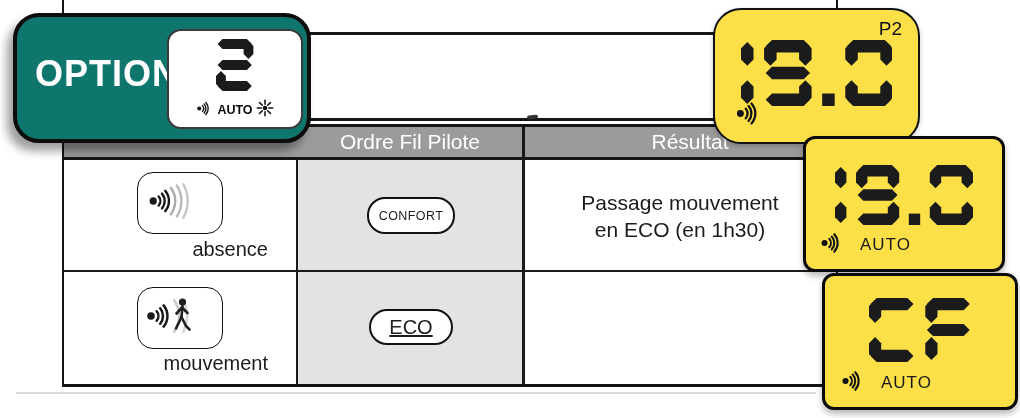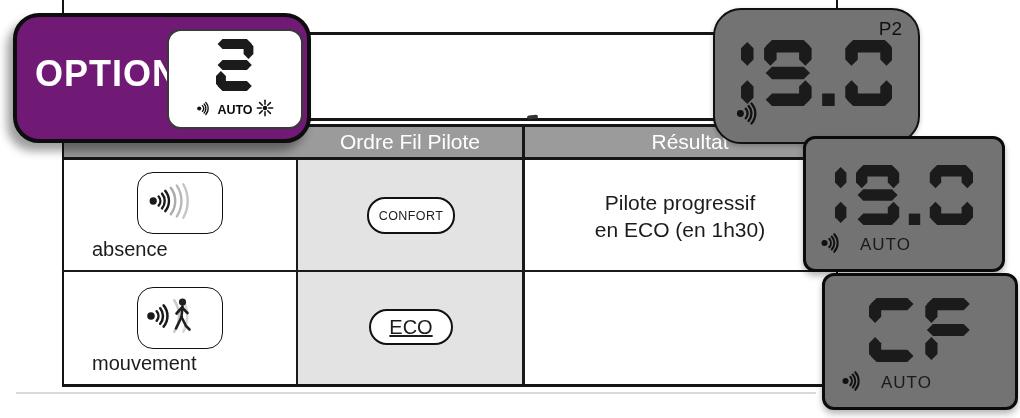--- a/index.html
+++ b/index.html
@@ -26,44 +26,44 @@
   .col2-bg { position:absolute; left:297px; top:160px; width:226px; height:224px; background:#e3e3e3; z-index:0; }
   .grid-v1 { position:absolute; left:296px; top:160px; width:2px;  height:227px; background:#1a1a1a; z-index:2; }
   .grid-v2 { position:absolute; left:522px; top:160px; width:3px;  height:227px; background:#1a1a1a; z-index:2; }
   .grid-hmid { position:absolute; left:62px; top:270px; width:776px; height:2px; background:#1a1a1a; z-index:2; }
   .grid-hbot { position:absolute; left:62px; top:384px; width:776px; height:3px; background:#141414; z-index:2; }
   .bottom-shadow { position:absolute; left:16px; top:392px; width:800px; height:2px; background:#d9d9d9; z-index:0; }
 
   
   .icon-box { position:absolute; left:137px; width:86px; height:62px; background:#fff;
     border:1.8px solid #111; border-radius:16px; z-index:3; display:flex; align-items:center; justify-content:center; }
-  .sensor-label { position:absolute; left:92px; width:176px; text-align:left; font-size:20px; color:#1c1c1c; z-index:3; }
+  .sensor-label { position:absolute; left:92px; width:176px; text-align:right; font-size:20px; color:#1c1c1c; z-index:3; }
 
   
   .pill { position:absolute; background:#fff; border:2.2px solid #111; border-radius:18px;
     display:flex; align-items:center; justify-content:center; color:#1c1c1c; z-index:3; }
   .pill-confort { left:367px; top:197px; width:88px; height:37px; font-size:12.5px; letter-spacing:.4px; }
   .pill-eco     { left:369px; top:309px; width:84px; height:36px; font-size:20px;text-decoration:underline; }
 
   .result-text { position:absolute; text-align:center; font-size:21px; line-height:27px; color:#1c1c1c; z-index:3; }
 
   
   .option-badge { position:absolute; left:13px; top:13px; width:298px; height:130px;
-    background:#701a75; border:4px solid #0d0d0d; border-radius:26px;
+    background:#0f766e; border:4px solid #0d0d0d; border-radius:26px;
     box-shadow:-6px 8px 10px rgba(0,0,0,.38); z-index:40; }
   .option-label { position:absolute; left:18px; top:36px; font-size:36px; font-weight:bold;
     color:#fff; letter-spacing:1px; }
   .badge-screen { position:absolute; left:150px; top:12px; width:136px; height:100px;
     background:#fff; border:2px solid #3a3a3a; border-radius:14px; }
   .badge-status { position:absolute; left:0; right:0; bottom:6px; display:flex;
     align-items:center; justify-content:center; gap:3px; }
   .badge-auto { font-size:12.5px; font-weight:600; color:#0a0a0a; }
 
   
-  .lcd { position:absolute; background:#737373; z-index:20; }
+  .lcd { position:absolute; background:#fde047; z-index:20; }
   .lcd-p2  { left:713px; top:8px;   width:207px; height:136px; border:2.5px solid #111;
              border-radius:28px; box-shadow:0 2px 5px rgba(0,0,0,.22); z-index:20; }
   .lcd-mid { left:803px; top:136px; width:202px; height:136px; border:3.5px solid #0b0b0b;
              border-radius:12px; box-shadow:0 4px 6px rgba(0,0,0,.28); z-index:21; }
   .lcd-cf  { left:822px; top:273px; width:196px; height:137px; border:3.5px solid #0b0b0b;
              border-radius:12px; box-shadow:0 4px 6px rgba(0,0,0,.28); z-index:22; }
   .lcd-tag { position:absolute; right:16px; top:8px; font-size:19px; font-weight:500; color:#111; }
   .segwrap { position:absolute; left:0; right:0; text-align:center; }
   .lcd-bottom { position:absolute; display:flex; align-items:center; gap:14px; }
   .lcd-auto { font-size:17px; font-weight:500; letter-spacing:1px; color:#1a1a1a; }
@@ -101,21 +101,21 @@
       <path d="M 25.4 9.2 A 23 23 0 0 1 25.4 36.8" stroke="#a6a6a6" stroke-width="2.5" fill="none" stroke-linecap="round" opacity="0.95"></path>
           <path d="M 31.7 6.9 A 29.5 29.5 0 0 1 31.7 39.1" stroke="#a6a6a6" stroke-width="2.5" fill="none" stroke-linecap="round" opacity="0.8"></path>
           <path d="M 38.5 5.5 A 36 36 0 0 1 38.5 40.5" stroke="#a6a6a6" stroke-width="2.5" fill="none" stroke-linecap="round" opacity="0.65"></path>
         </svg></span>
   </div>
   <div class="sensor-label" style="top:238px">absence</div>
   <div class="pill pill-confort">
     <span>CONFORT</span>
   </div>
   <div class="result-text" style="left:575px;top:189px;width:210px">
-    <span>Pilote progressif</span><br>
+    <span>Passage mouvement</span><br>
     <span>en ECO (en 1h30)</span>
   </div>
 
   <div class="icon-box" style="top:287px">
     <span><svg width="70" height="46" viewBox="0 0 70 46">
       <circle cx="6" cy="23" r="3.8" fill="#1a1a1a"></circle>
       <path d="M 11.7 18.2 A 7.5 7.5 0 0 1 11.7 27.8" stroke="#1a1a1a" stroke-width="2.5" fill="none" stroke-linecap="round" opacity="1"></path>
           <path d="M 15.2 15.3 A 12 12 0 0 1 15.2 30.7" stroke="#1a1a1a" stroke-width="2.5" fill="none" stroke-linecap="round" opacity="1"></path>
           <path d="M 18.6 12.4 A 16.5 16.5 0 0 1 18.6 33.6" stroke="#1a1a1a" stroke-width="2.5" fill="none" stroke-linecap="round" opacity="1"></path>
       <path d="M 29.2 7.3 A 28 28 0 0 1 29.2 38.7" stroke="#a6a6a6" stroke-width="2.5" fill="none" stroke-linecap="round" opacity="0.6"></path>

